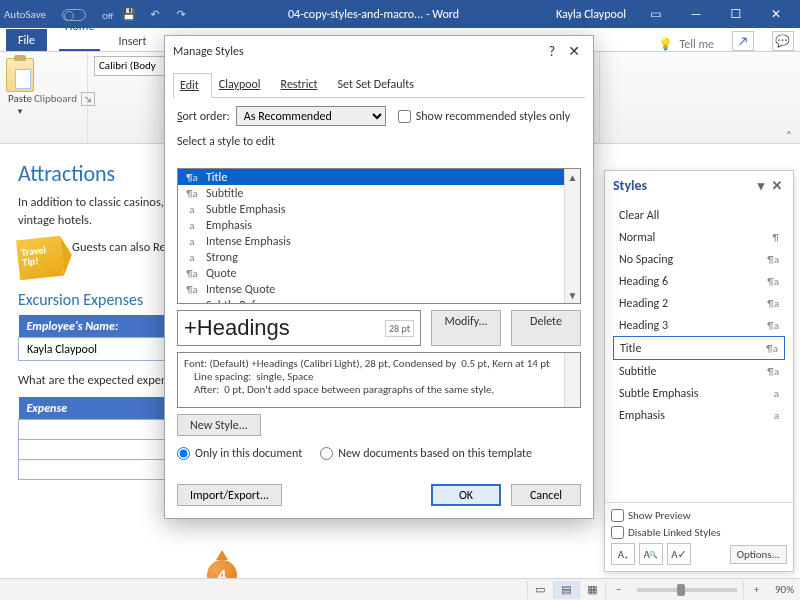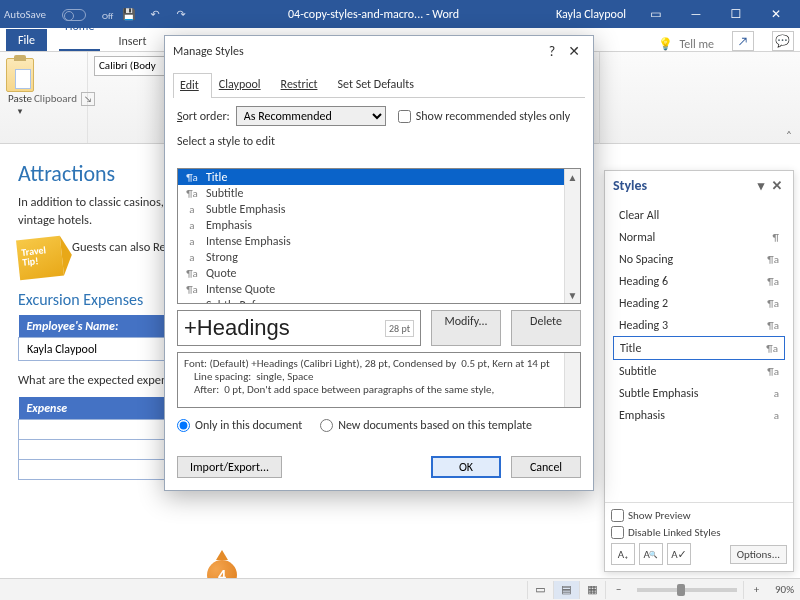--- a/index.html
+++ b/index.html
@@ -378,20 +378,23 @@
       </div>
       <div class="dbtn">Modify...</div>
       <div class="dbtn">Delete</div>
     </div>
     <div class="desc-box">
       <span style="white-space:pre-wrap;">Font: (Default) +Headings (Calibri Light), 28 pt, Condensed by  0.5 pt, Kern at 14 pt
     Line spacing:  single, Space
     After:  0 pt, Don't add space between paragraphs of the same style,</span>
       <div class="sb"></div>
     </div>
+    <div style="margin-top:6px;">
+      <span class="dbtn" style="display:inline-block;">New Style...</span>
+    </div>
     <div class="radio-row">
       <label>
           <input type="radio" name="scope" checked="" style=""> 
           <span>Only in this document</span>
         </label>
       <label>
           <input type="radio" name="scope" style=""> 
           <span>New documents based on this template</span>
         </label>
     </div>

